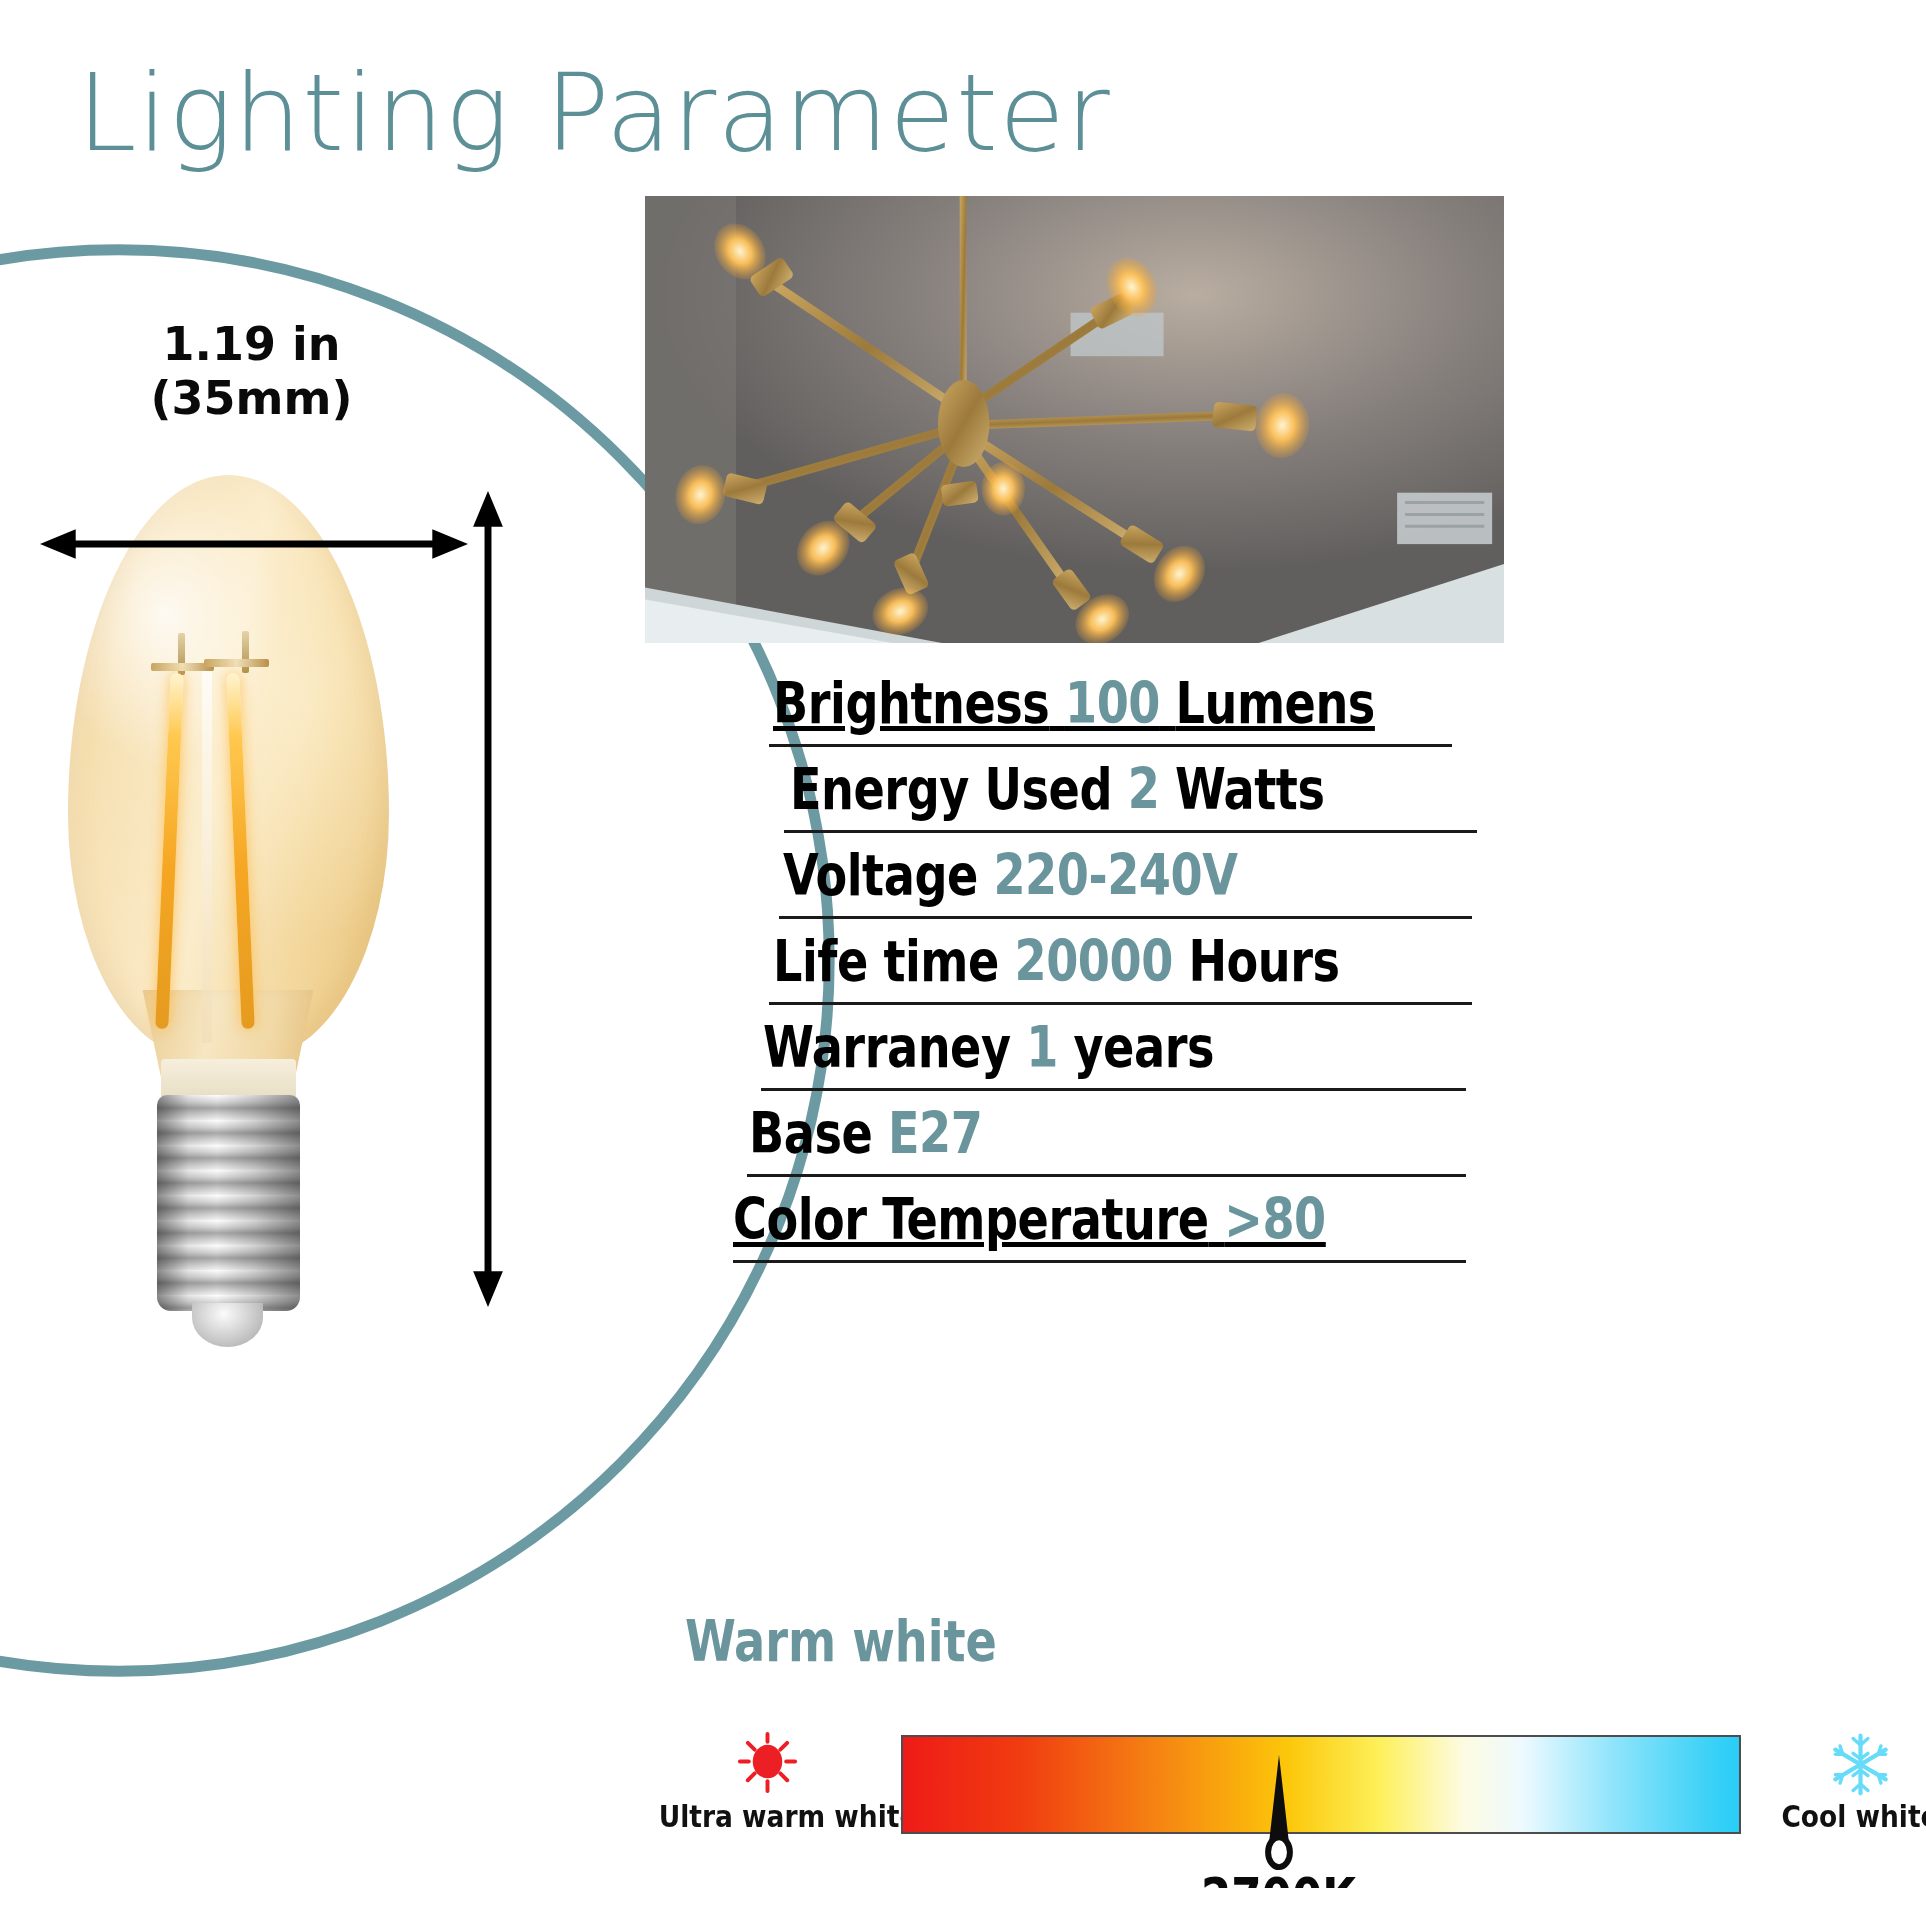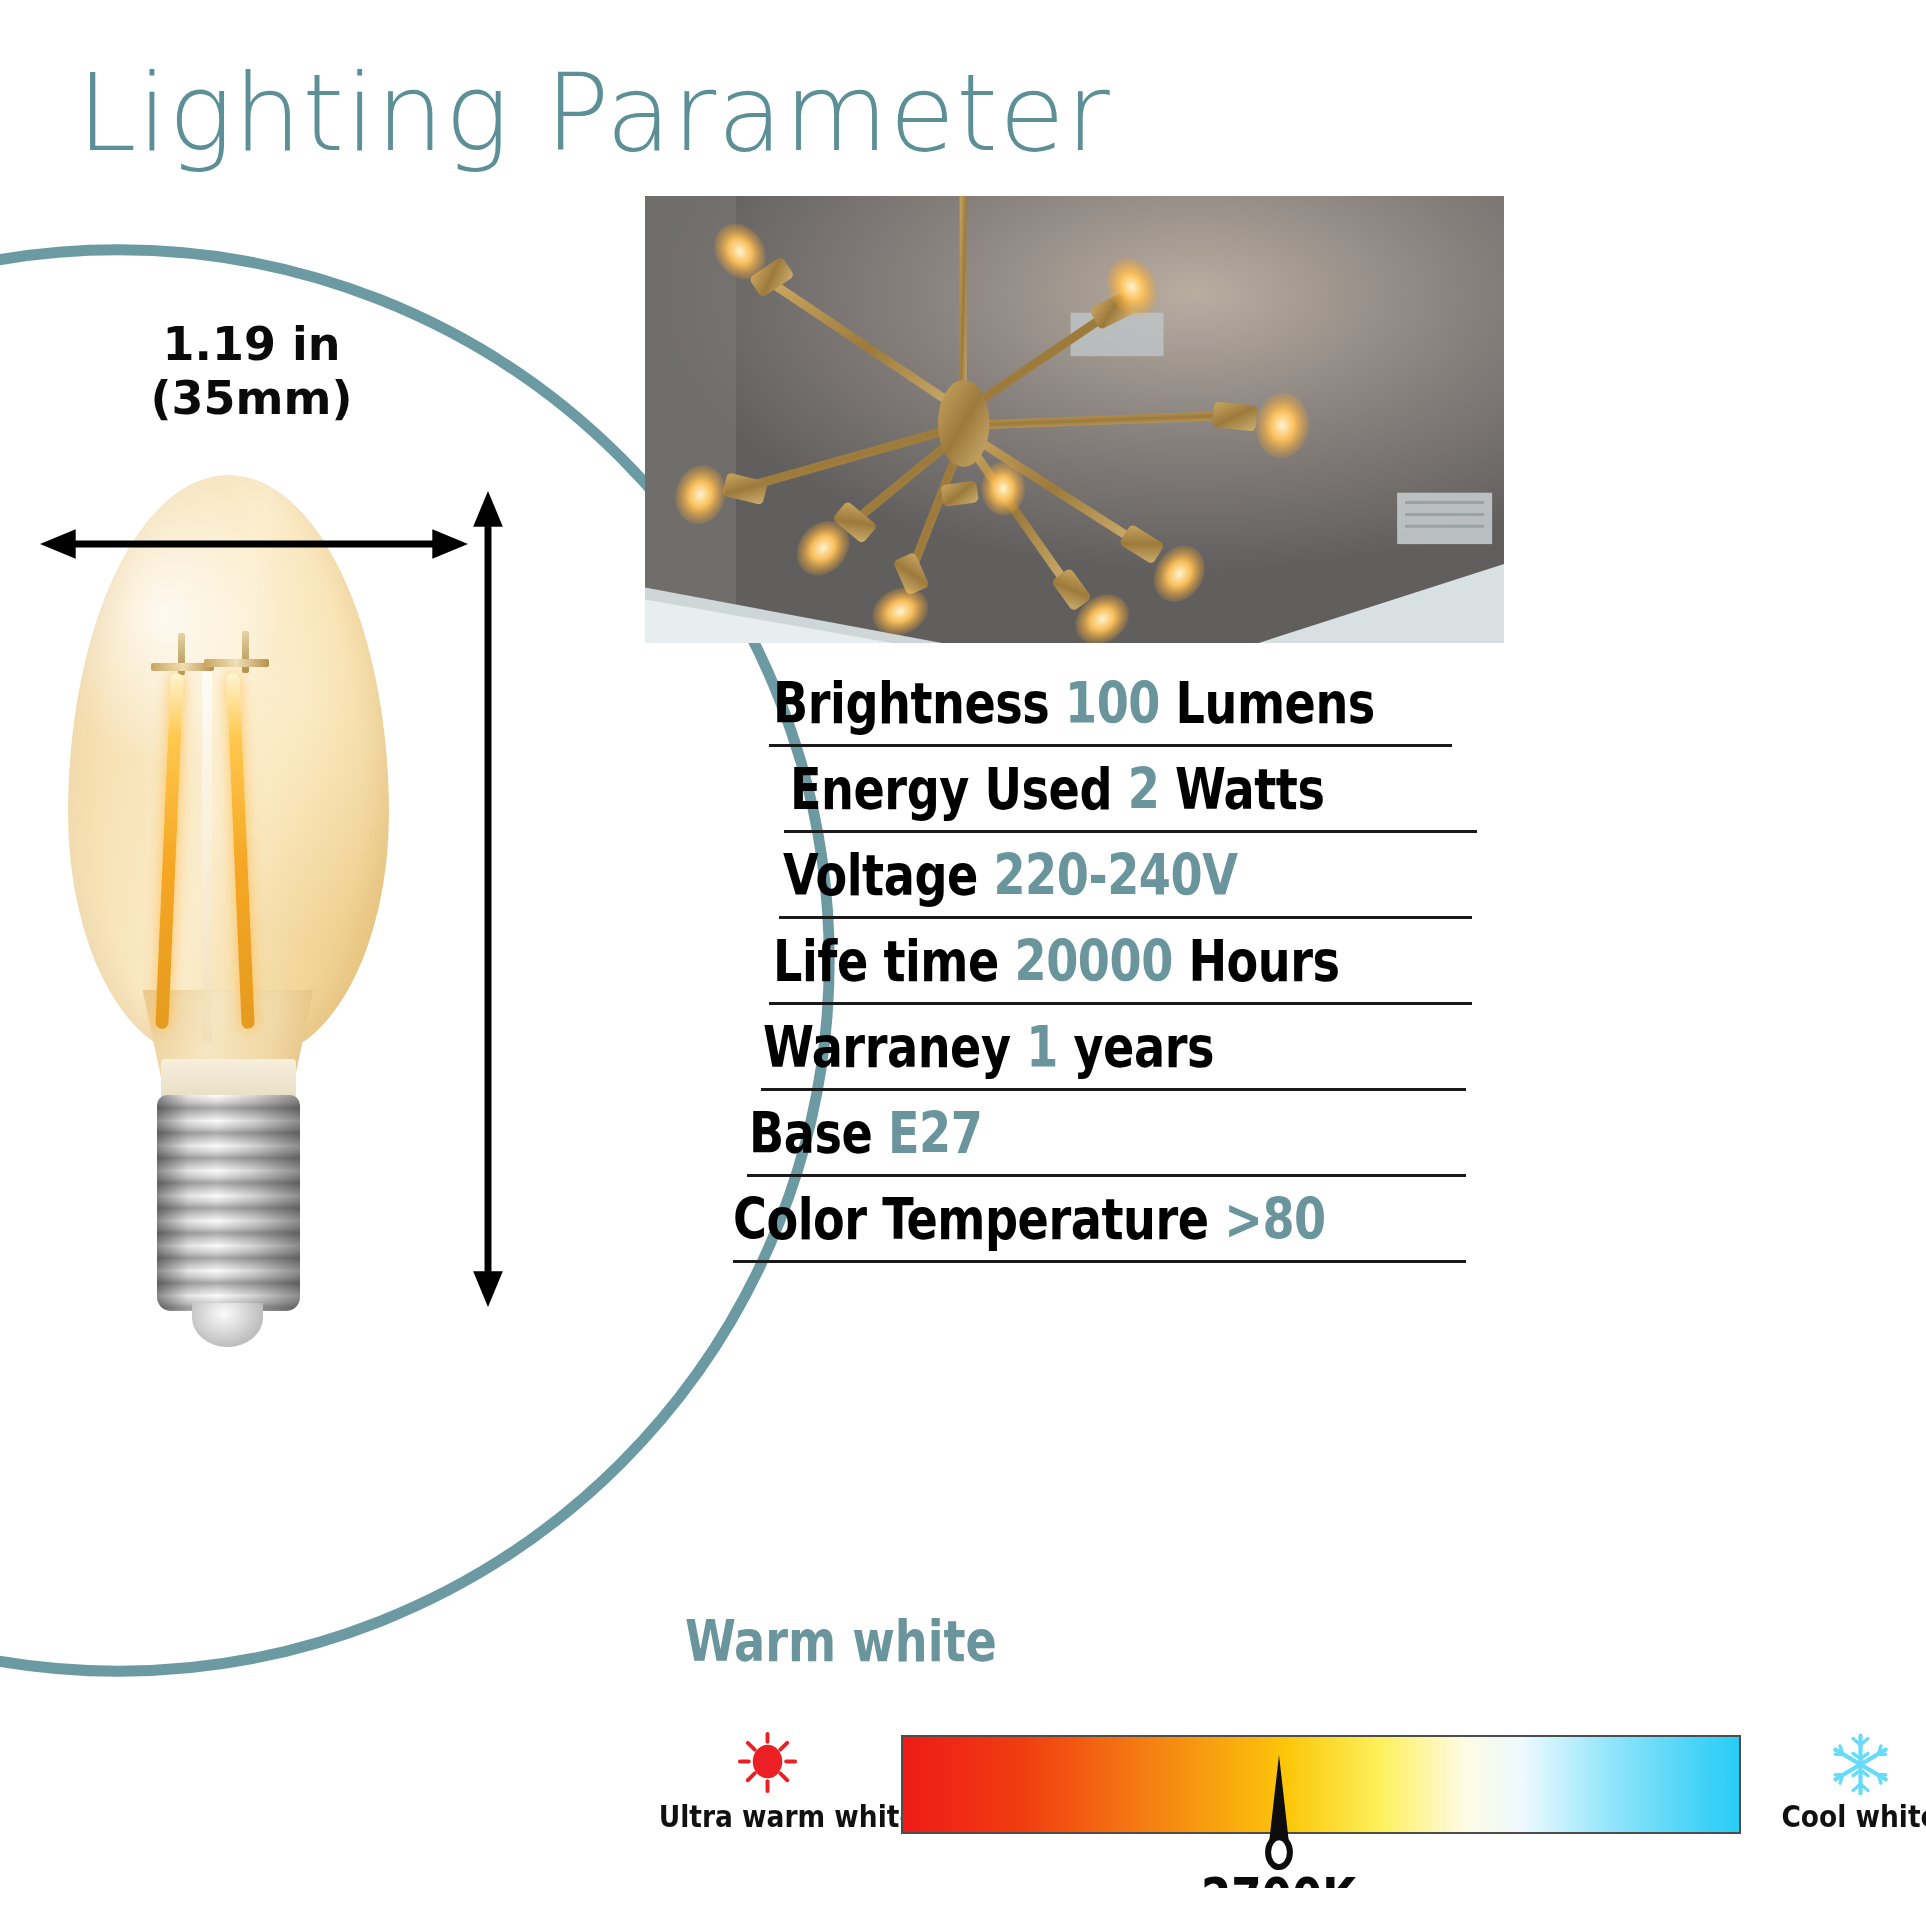--- a/index.html
+++ b/index.html
@@ -194,27 +194,27 @@
     background: #1a1a1a;
   }
   .d-w1 { width: 683px; margin-left: 36px; }
   .d-w2 { width: 693px; margin-left: 51px; }
   .d-w3 { width: 693px; margin-left: 46px; }
   .d-w4 { width: 703px; margin-left: 36px; }
   .d-w5 { width: 705px; margin-left: 28px; }
   .d-w6 { width: 719px; margin-left: 14px; }
   .d-w7 { width: 733px; margin-left: 0px; }
 
-  .r-i1 { padding-left: 40px; }
+  .r-i1 { padding-left: 40px; text-decoration: underline; }
   .r-i2 { padding-left: 57px; }
   .r-i3 { padding-left: 50px; text-align: center; }
   .r-i4 { padding-left: 40px; }
   .r-i5 { padding-left: 30px; }
   .r-i6 { padding-left: 16px; }
-  .r-i7 { padding-left: 0px; }
+  .r-i7 { padding-left: 0px; text-decoration: underline; }
 
   #warm-white-row {
     position: absolute;
     left: 685px;
     top: 1608px;
     font-family: "DejaVu Sans Condensed", "Liberation Sans Narrow", "DejaVu Sans", sans-serif;
     font-weight: 700;
     font-size: 57px;
     color: #6a959c;
     transform: scaleX(0.9);

